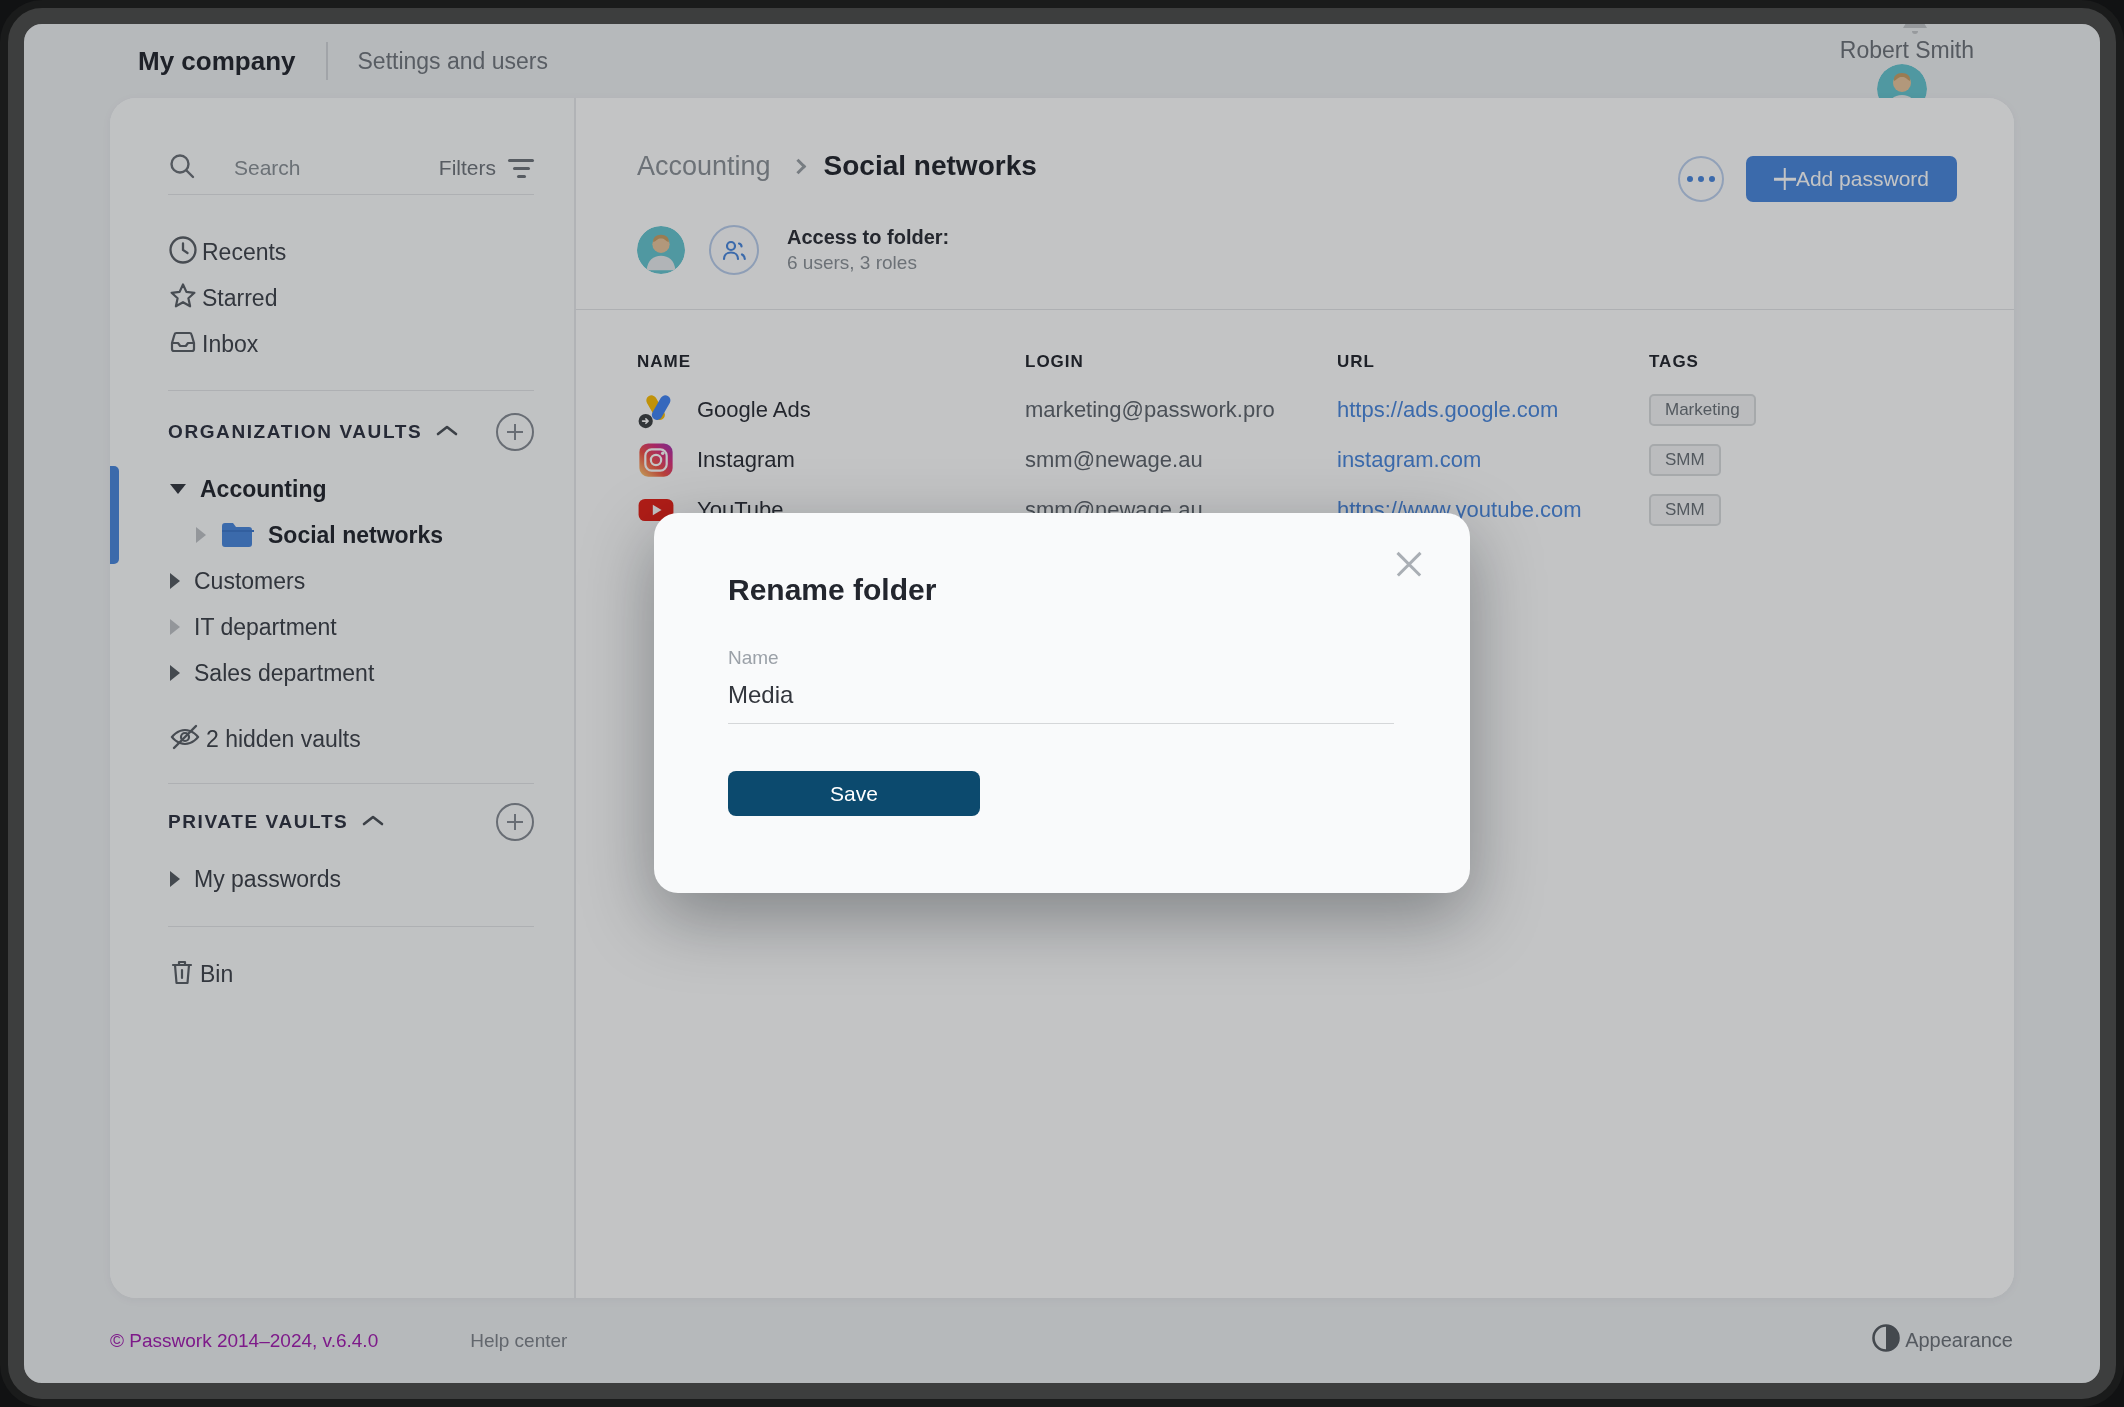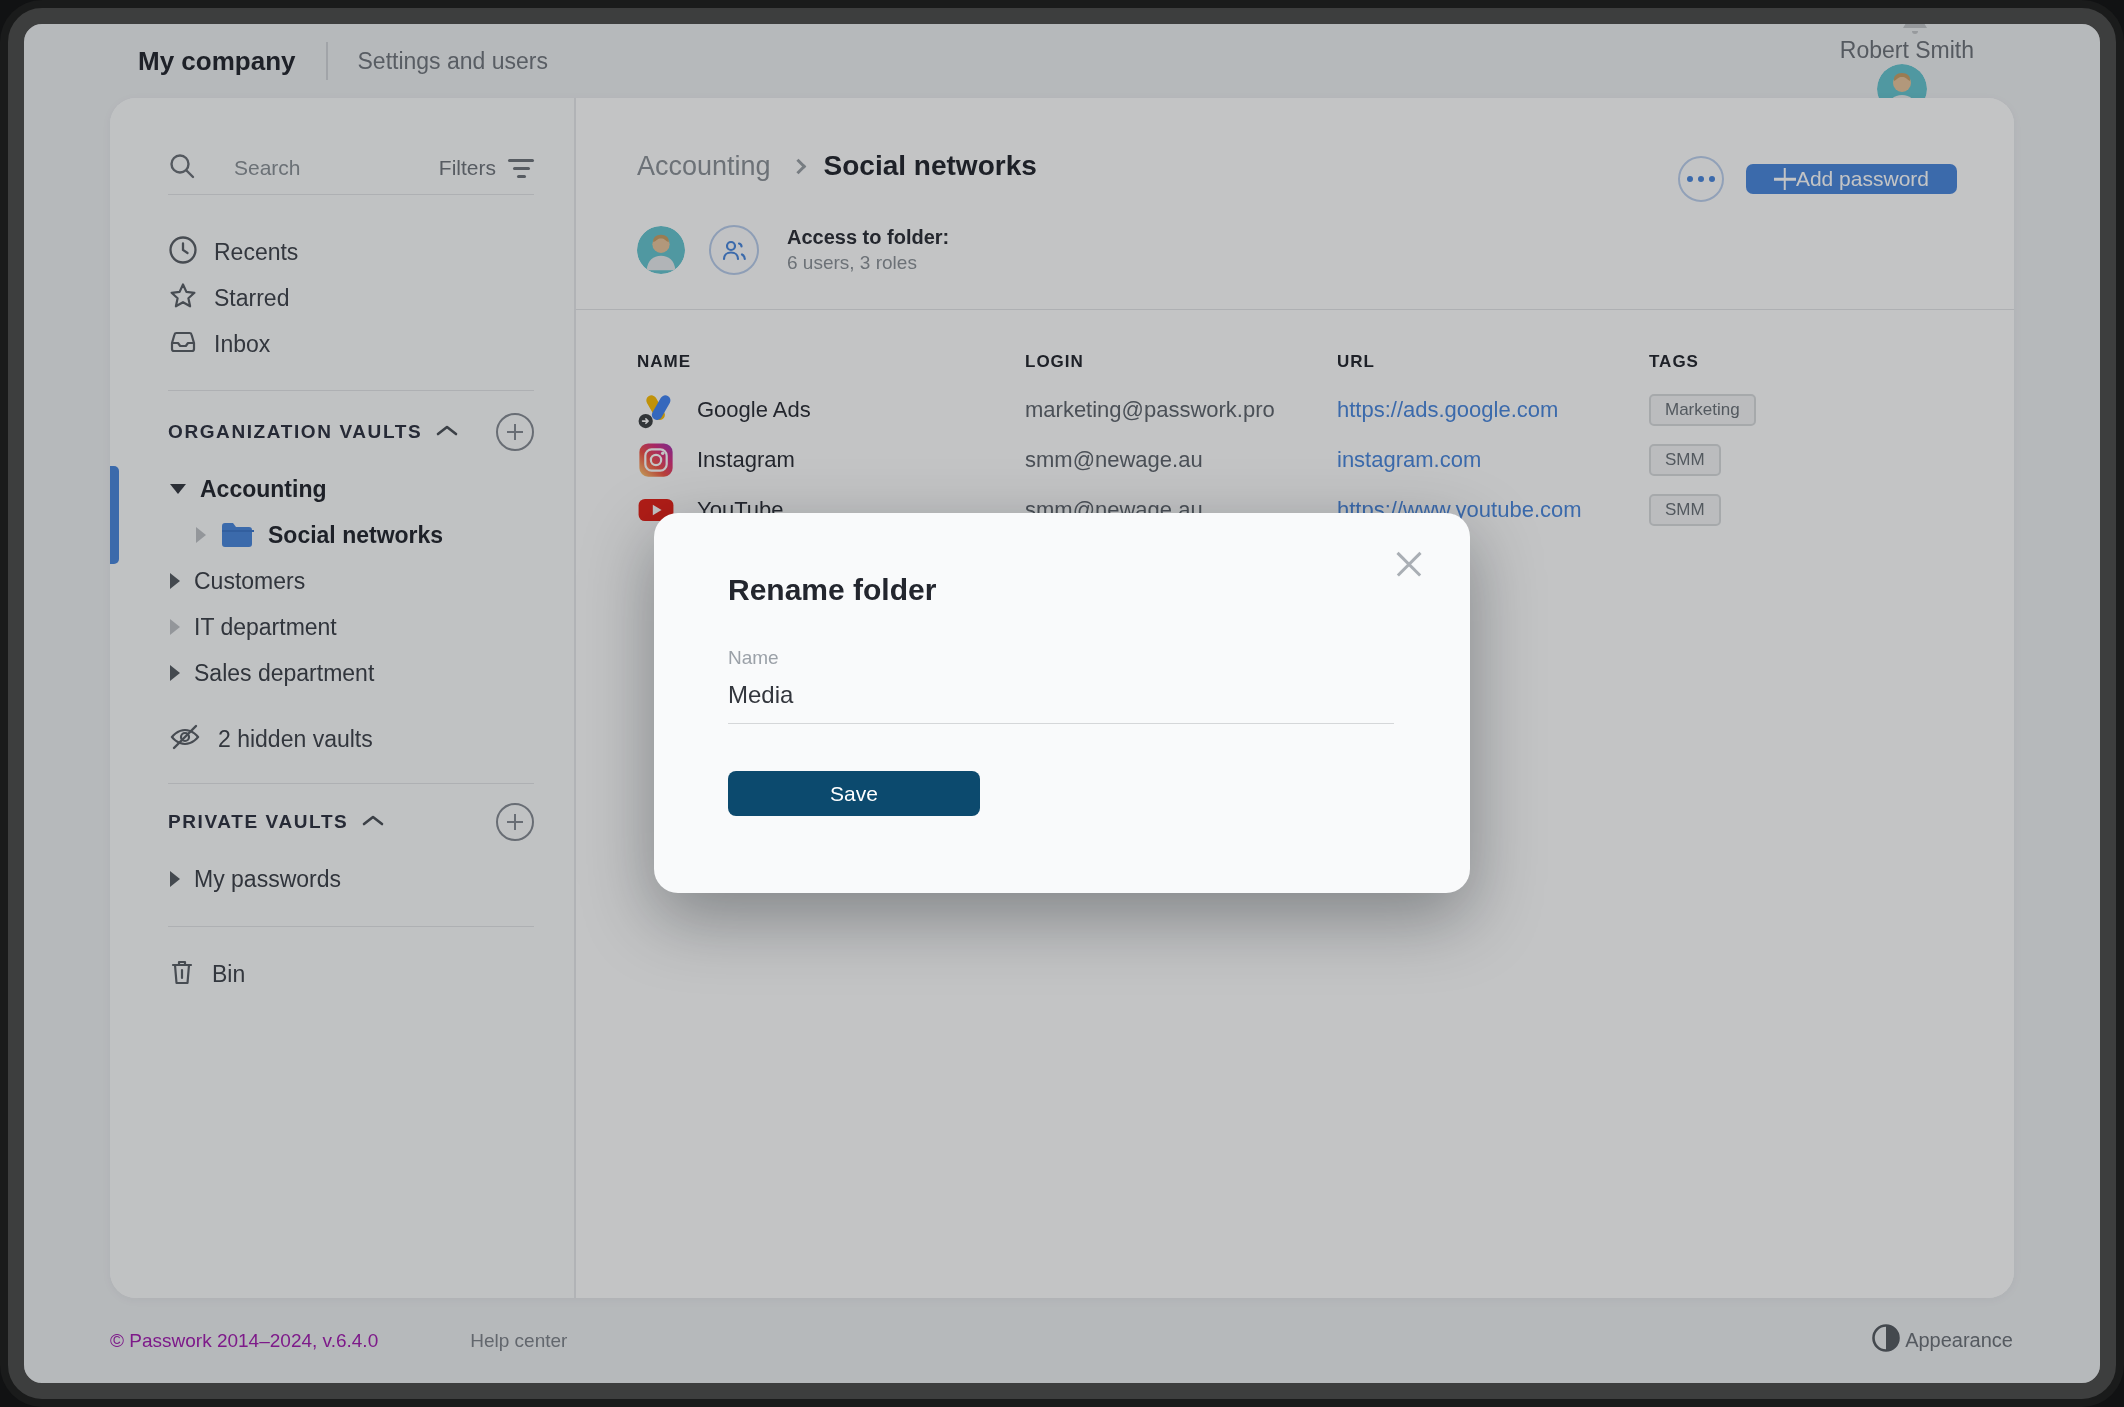--- a/index.html
+++ b/index.html
@@ -31,21 +31,21 @@
   .sel-bar { position:absolute; left:0; top:368px; width:9px; height:98px; background:#4a87dd; border-radius:0 5px 5px 0; }
   .search-row { position:absolute; top:48px; left:58px; right:40px; height:44px; display:flex; align-items:center;gap:24px; }
   .search-input { border:none; outline:none; background:transparent; font-size:21px; color:#3c4048; width:180px; margin-left:14px; font-family:inherit; }
   .search-input::placeholder { color:#8a9096; opacity:1; }
   .filters { margin-left:auto; display:flex; align-items:center; gap:12px; cursor:pointer; }
   .filters-label { font-size:21px; color:#6f747b; }
   .funnel { display:flex; flex-direction:column; align-items:center; gap:5px; }
   .funnel i { height:3px; background:#6f747b; border-radius:2px; display:block; }
   .funnel i:nth-child(1){width:26px;} .funnel i:nth-child(2){width:17px;} .funnel i:nth-child(3){width:9px;}
   .sb-divider { position:absolute; left:58px; width:366px; height:1px; background:#e3e5e7; }
-  .sb-item { position:absolute; left:58px; height:44px; display:flex; align-items:center; gap:16px; cursor:pointer; }
+  .sb-item { position:absolute; left:58px; height:44px; display:flex; align-items:center; gap:4px; cursor:pointer; }
   .sb-item .lbl { font-size:23px; color:#3f434b; }
   .sec-head { position:absolute; left:58px; right:40px; height:40px; display:flex; align-items:center; }
   .sec-title { font-size:19px; font-weight:700; letter-spacing:1.6px; color:#2e3240; margin-right:14px; cursor:pointer; }
   .plus-btn { margin-left:auto; width:38px; height:38px; border:2px solid #868b93; border-radius:50%; position:relative; cursor:pointer; }
   .plus-btn::before,.plus-btn::after { content:""; position:absolute; background:#868b93; left:50%; top:50%; }
   .plus-btn::before { width:16px; height:2px; transform:translate(-50%,-50%); }
   .plus-btn::after { width:2px; height:16px; transform:translate(-50%,-50%); }
   .tree-item { position:absolute; height:44px; display:flex; align-items:center; cursor:pointer; }
   .tri-down { width:0; height:0; border-left:8px solid transparent; border-right:8px solid transparent; border-top:10px solid #343841; margin-right:14px; }
   .tri-right { width:0; height:0; border-top:8px solid transparent; border-bottom:8px solid transparent; border-left:10px solid #565b62; margin-right:14px; }
@@ -56,21 +56,21 @@
 
   
   .content { position:relative; flex:1; background:#ffffff; }
   .breadcrumb { position:absolute; left:61px; top:52px; display:flex; align-items:center; }
   .bc-parent { font-size:27px; color:#8b9197; cursor:pointer; }
   .bc-chev { width:11px; height:11px; border-top:3px solid #9aa0a6; border-right:3px solid #9aa0a6; transform:rotate(45deg); margin:0 20px 0 22px; }
   .bc-current { font-size:28px; font-weight:700; color:#23262e; }
   .actions { position:absolute; top:58px; right:57px; display:flex; align-items:center; gap:22px; }
   .ellipsis-btn { width:46px; height:46px; border:2px solid #bdd0ee; border-radius:50%; display:flex; align-items:center; justify-content:center; gap:5px; cursor:pointer; background:#fff; }
   .ellipsis-btn i { width:6px; height:6px; border-radius:50%; background:#4a87dd; }
-  .add-btn { height:30px; padding:0 28px; background:#4a87dd; border:none; border-radius:7px; display:flex; align-items:center; color:#fff; font-size:21px; font-family:inherit; cursor:pointer; }
+  .add-btn { height:46px; padding:0 28px; background:#4a87dd; border:none; border-radius:7px; display:flex; align-items:center; color:#fff; font-size:21px; font-family:inherit; cursor:pointer; }
   .add-plus { position:relative; width:22px; height:22px; }
   .add-plus::before,.add-plus::after { content:""; position:absolute; background:#fff; left:50%; top:50%; }
   .add-plus::before { width:22px; height:2.5px; transform:translate(-50%,-50%); }
   .add-plus::after { width:2.5px; height:22px; transform:translate(-50%,-50%); }
   .access-row { position:absolute; left:61px; top:128px; height:48px; display:flex; align-items:center; }
   .access-avatar { width:48px; height:48px; border-radius:50%; overflow:hidden; }
   .users-circle { width:50px; height:50px; border:2px solid #b9cdeb; border-radius:50%; display:flex; align-items:center; justify-content:center; margin-left:24px; background:#fdfdfe; }
   .access-text { margin-left:28px; }
   .access-title { font-size:20px; font-weight:700; color:#2b2e36; }
   .access-sub { font-size:19px; color:#8b9197; margin-top:3px; }

